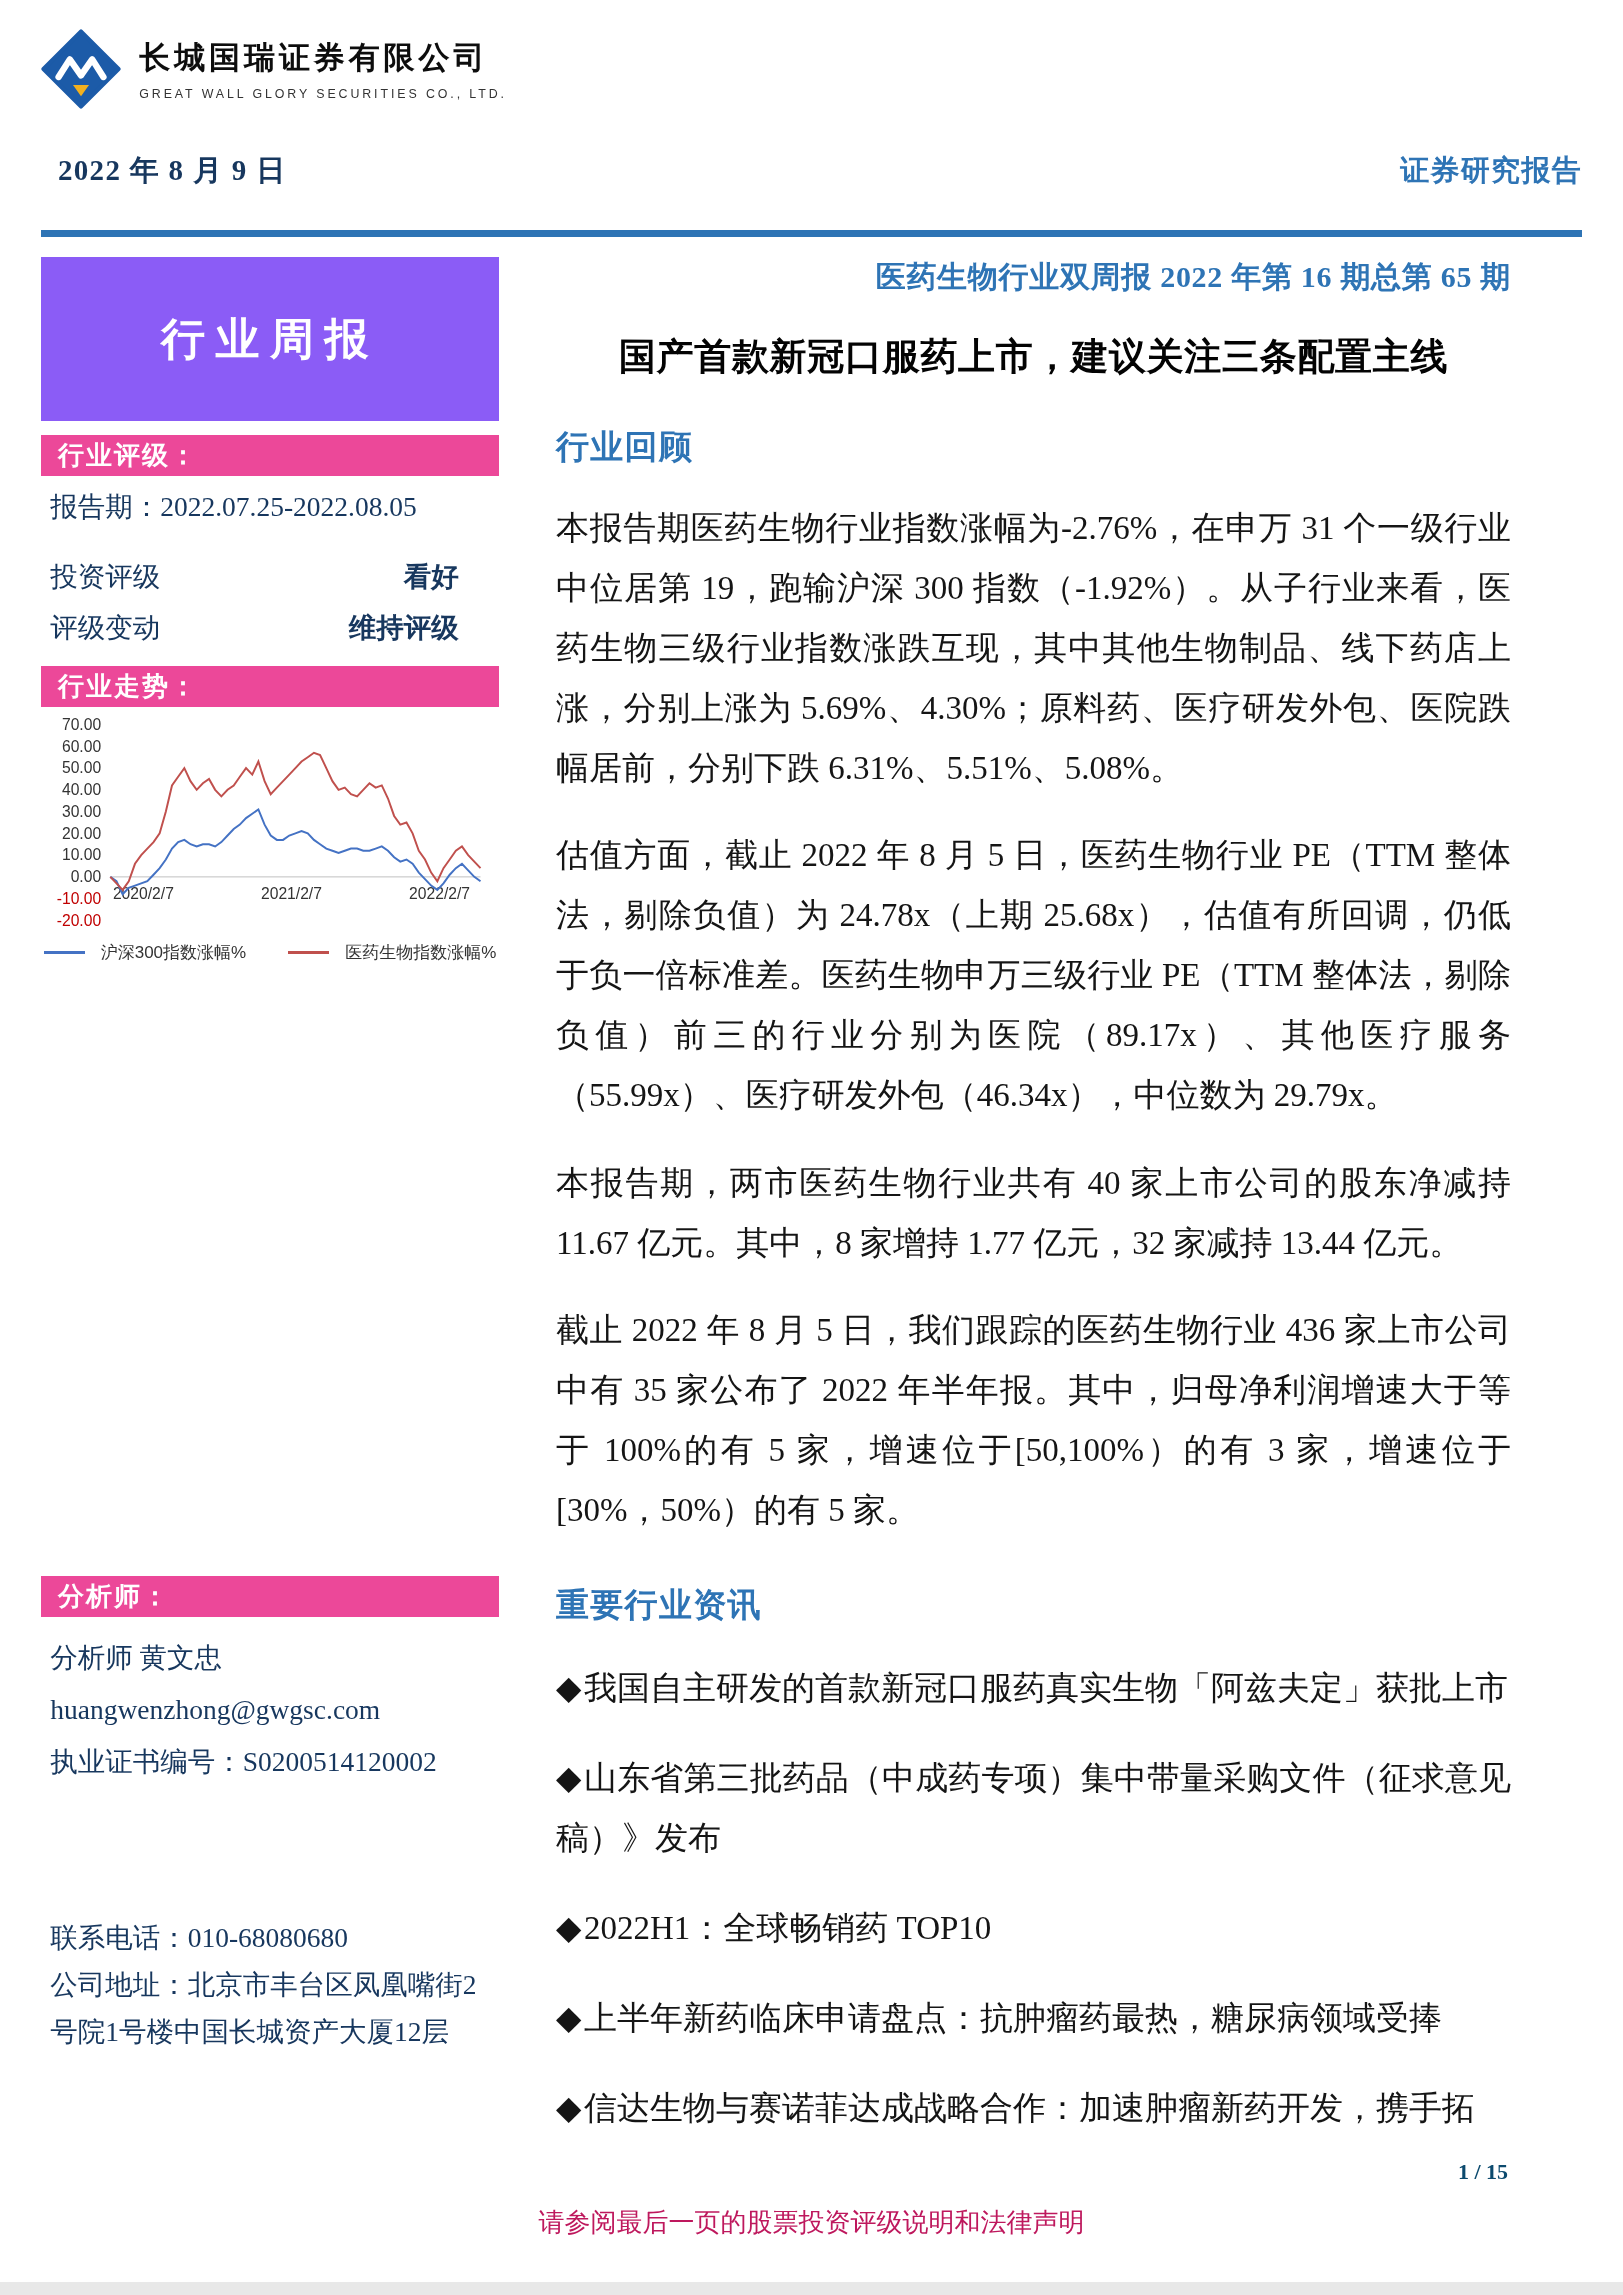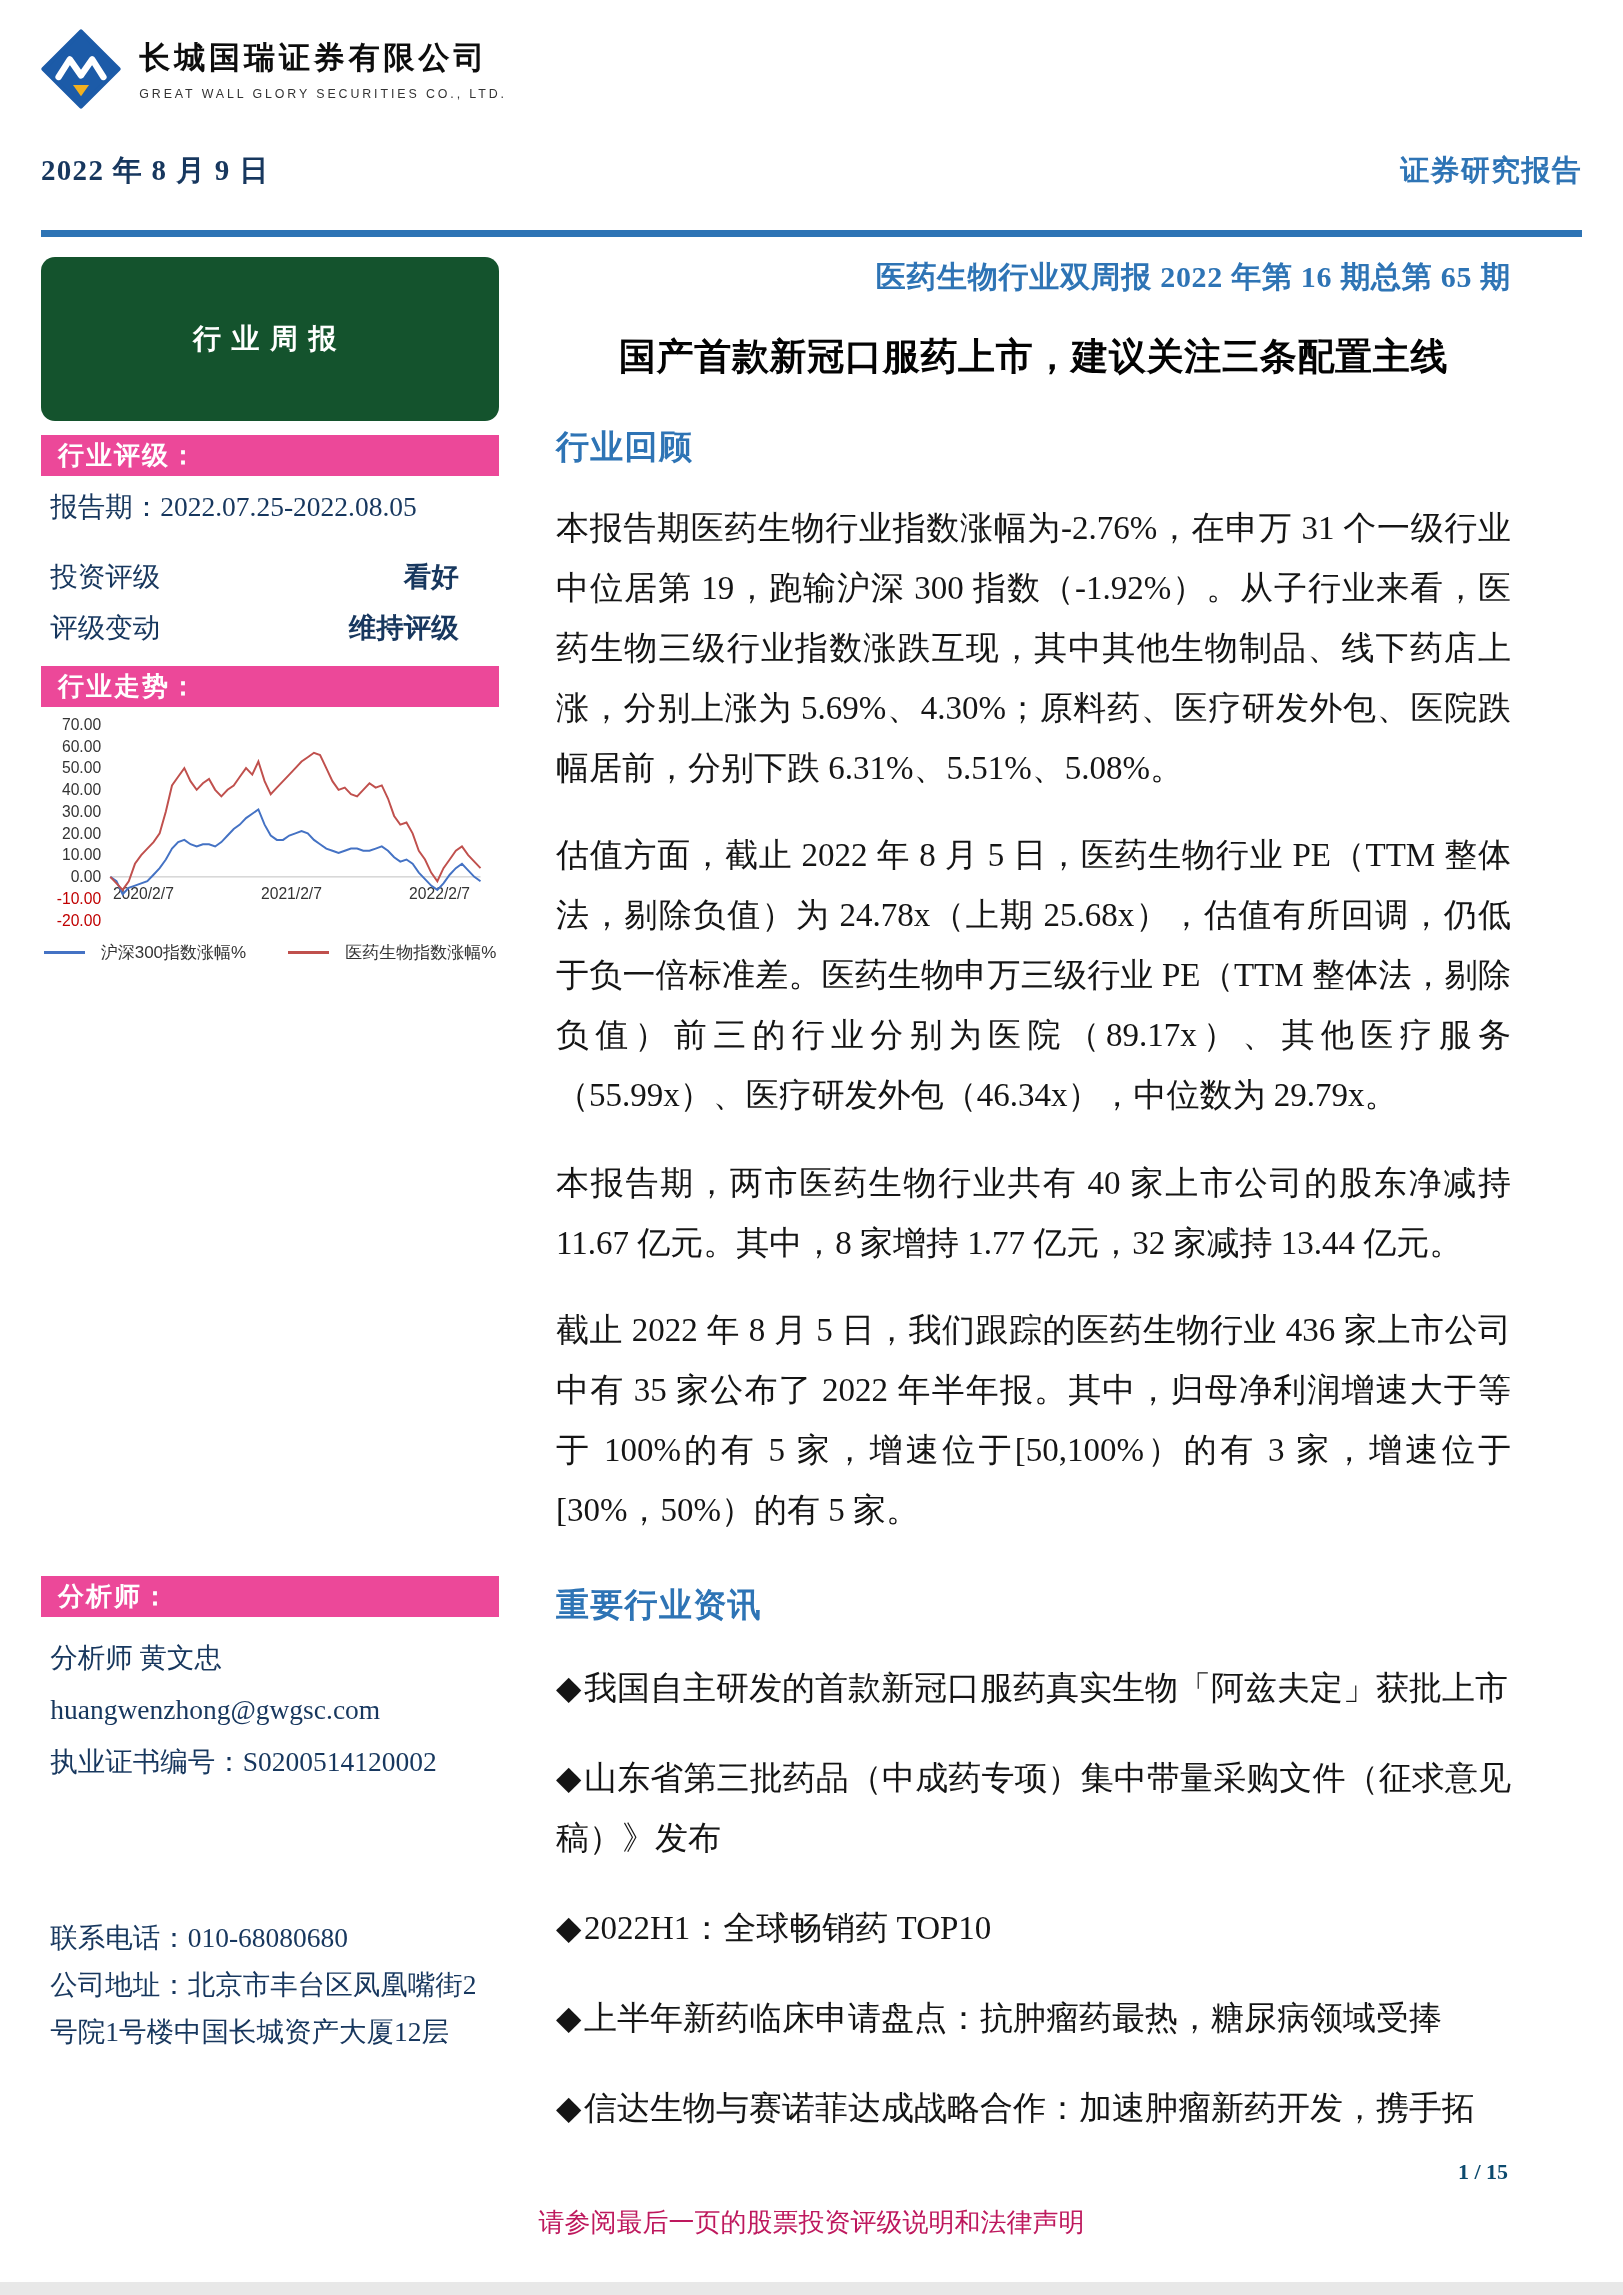--- a/index.html
+++ b/index.html
@@ -7,31 +7,31 @@
         font-family:"Liberation Serif","DejaVu Serif",serif;color:#151515;margin:0 auto;}
 
   
   .header{position:absolute;left:41px;right:41px;top:29px;}
   .logo-row{display:flex;align-items:center;gap:18.3px;}
   .logo-icon{width:80px;height:80px;flex:0 0 auto;}
   .company .cn{font-size:31px;font-weight:bold;letter-spacing:3.9px;color:#0d0d0d;
                font-family:"Liberation Sans","DejaVu Sans",sans-serif;}
   .company .en{font-size:12.4px;letter-spacing:2.9px;color:#333;margin-top:7.9px;
                font-family:"Liberation Sans","DejaVu Sans",sans-serif;}
-  .date-row{display:flex;justify-content:space-between;align-items:flex-start;margin-top:42px;}
+  .date-row{display:flex;justify-content:space-between;align-items:flex-start;margin-top:42px;margin-left:17px;}
   .date{font-size:29px;font-weight:bold;color:#17375E;letter-spacing:1.3px;}
   .report-type{font-size:29px;font-weight:bold;color:#2E74B5;
                font-family:"Liberation Sans","DejaVu Sans",sans-serif;letter-spacing:1.3px;}
   .rule{position:absolute;left:41px;right:41px;top:230px;height:6.5px;background:#2E74B5;}
 
   
   .sidebar{position:absolute;left:41px;top:257px;width:458px;color:#17375E;}
-  .banner{height:164px;background:#14532d;color:#fff;display:flex;align-items:center;justify-content:center;
-          font-size:28px;font-weight:bold;letter-spacing:10.5px;
-          font-family:"Liberation Sans","DejaVu Sans",sans-serif;border-radius:14px;}
+  .banner{height:164px;background:#8b5cf6;color:#fff;display:flex;align-items:center;justify-content:center;
+          font-size:44px;font-weight:bold;letter-spacing:10.5px;
+          font-family:"Liberation Sans","DejaVu Sans",sans-serif;}
   .side-section-bar{margin-top:14.4px;height:41px;background:#ec4899;color:#fff;display:flex;align-items:center;
           padding:0 17px;font-size:26px;font-weight:bold;letter-spacing:2px;
           font-family:"Liberation Sans","DejaVu Sans",sans-serif;}
   .rating-rows{padding:13px 5.2px 0 9.2px;text-align:right;}
   .rating-row{display:flex;align-items:baseline;height:51px;font-size:27.5px;}
   .rating-row.spread{justify-content:space-between;padding-right:35px;}
   .rating-row .val{font-weight:bold;margin-top:19px;}
   .trend-bar{margin-top:24px;}
   .chart-wrap{margin-top:10.5px;}
   .chart-wrap svg{display:block;font-family:"Liberation Sans","DejaVu Sans",sans-serif;}

